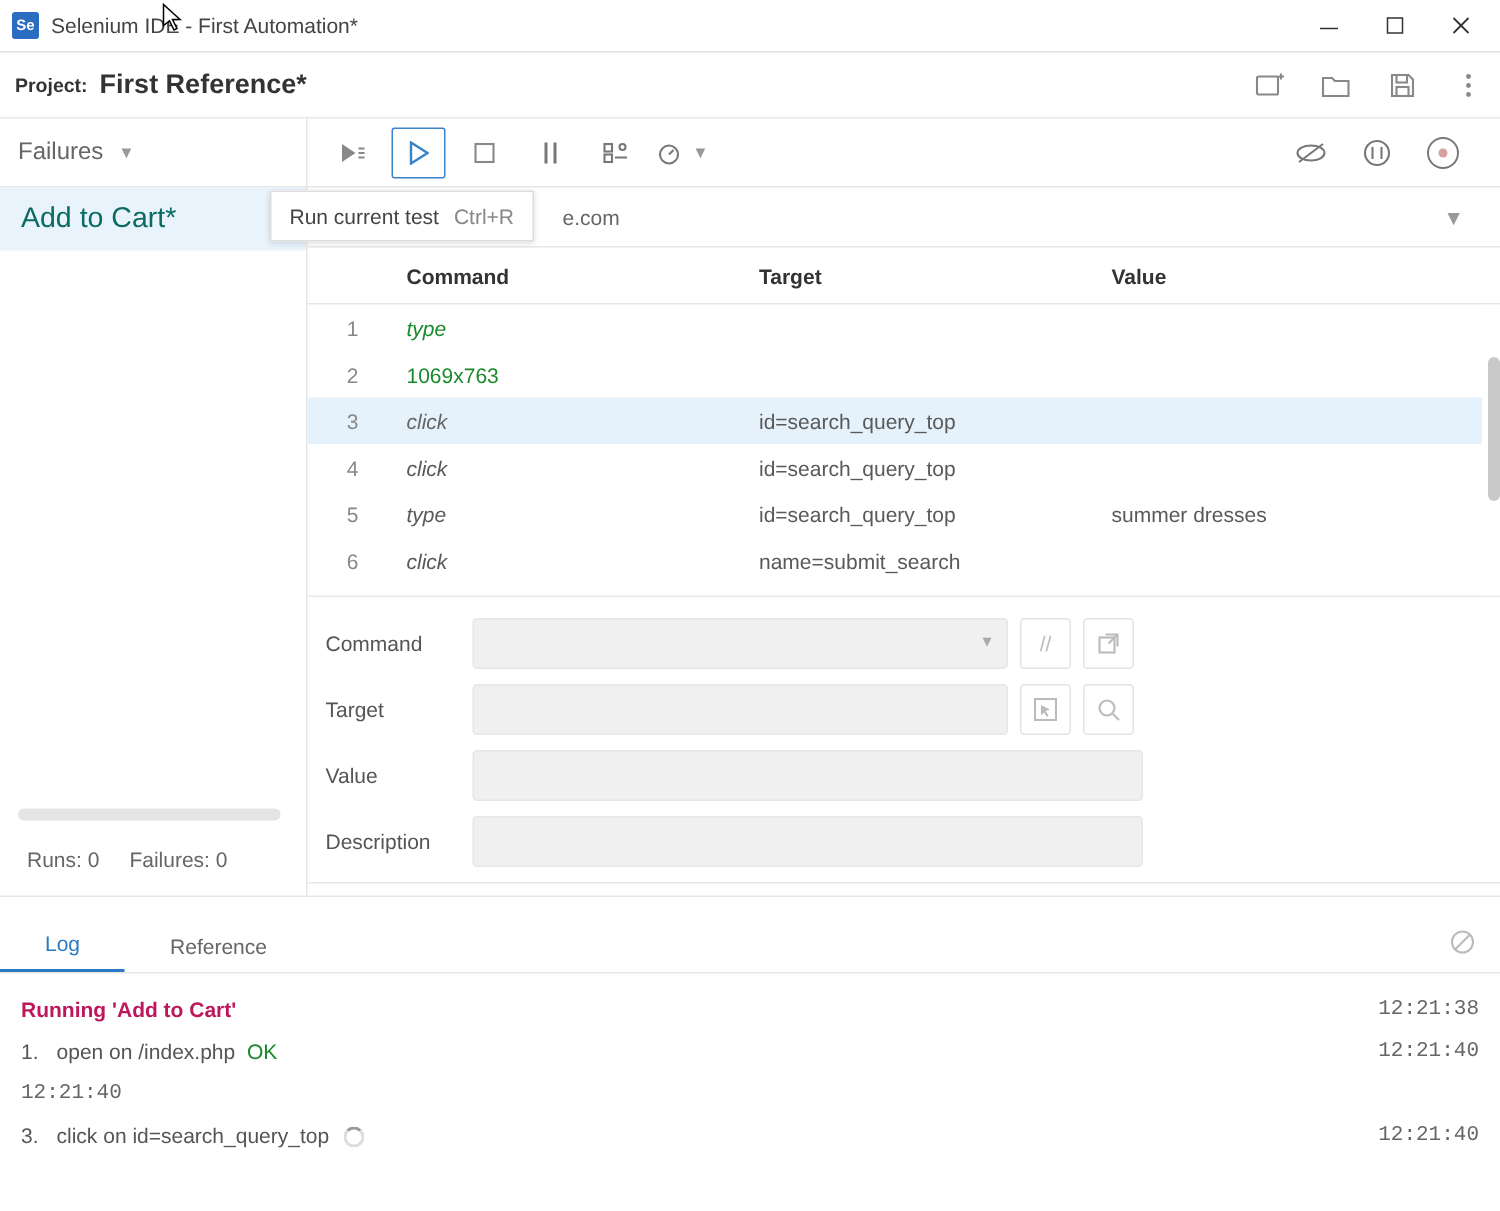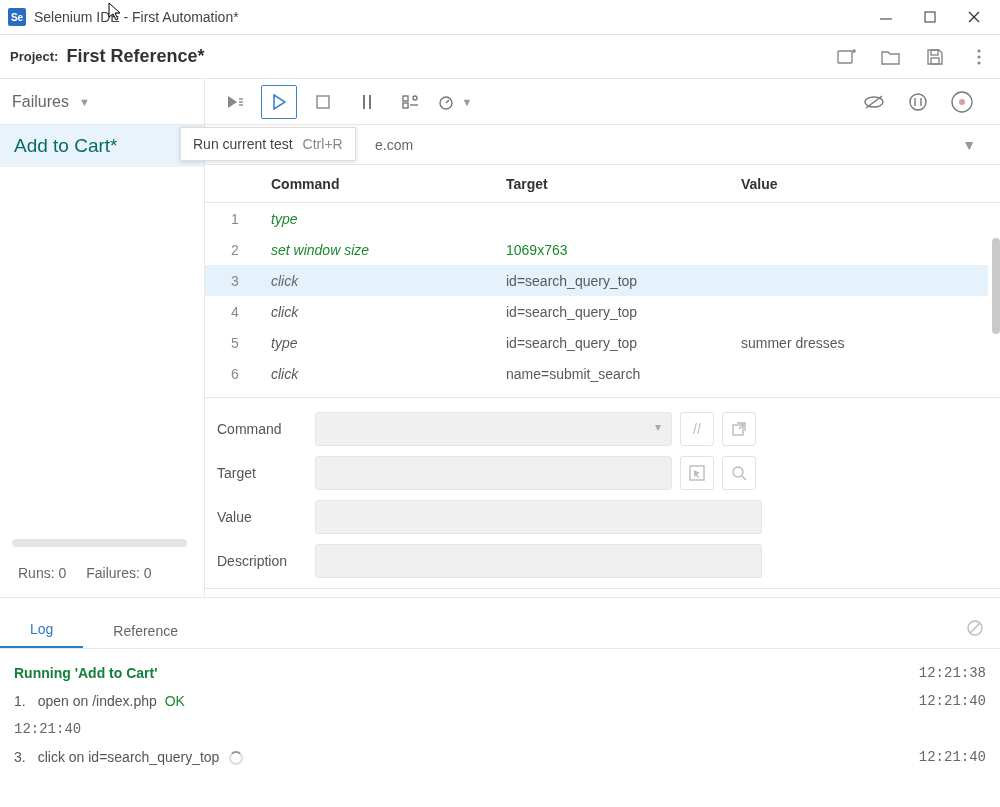--- a/index.html
+++ b/index.html
@@ -75,21 +75,21 @@
 .logtabs { height:52px; border-top:1px solid #e7e7e7; border-bottom:1px solid #e7e7e7; display:flex; align-items:flex-end;}
 .logtab { padding:10px 30px 9px; color:#666; cursor:pointer;}
 .logtab.active { color:#2a7bc4; border-bottom:2px solid #2a7bc4;}
 .logtabs .denyicon { margin-left:auto; margin-right:16px; margin-bottom:8px; color:#aaa;}
 
 
 .logbody { padding:10px 14px; }
 .logline { display:flex; align-items:center; height:28px; color:#555;}
 .logline .lt { flex:1;}
 .logline .ts { color:#666;font-family:Liberation Mono, monospace;}
-.logline.head .lt { color:#15803d; font-weight:700;}
+.logline.head .lt { color:#be185d; font-weight:700;}
 .logline .ok { color:#1a8a2c; margin-left:4px;}
 .logline .spn { display:inline-block; width:14px; height:14px; border:2px solid #ddd; border-top-color:#999; border-radius:50%; margin-left:6px; vertical-align:middle;}
 .logline .num { margin-right:12px;}
 
 
 .cursor-img { position:absolute; left:108px; top:2px; z-index:20; pointer-events:none;}
 
 .caret-down { font-size:11px; color:#999; margin-left:4px;}
 </style>
 </head>
@@ -256,21 +256,20 @@
       </div>
       <div class="tbl-scroll">
         <div id="rows-mount">
             <div class="row ok">
               <div class="col-idx">1</div>
               <div class="col-cmd">type</div>
               <div class="col-val"></div>
             </div>
             <div class="row ok">
               <div class="col-idx">2</div>
-              <div class="col-cmd">set window size</div>
               <div class="col-tgt">1069x763</div>
               <div class="col-val"></div>
             </div>
             <div class="row sel">
               <div class="col-idx">3</div>
               <div class="col-cmd">click</div>
               <div class="col-tgt">id=search_query_top</div>
               <div class="col-val"></div>
             </div>
             <div class="row">

